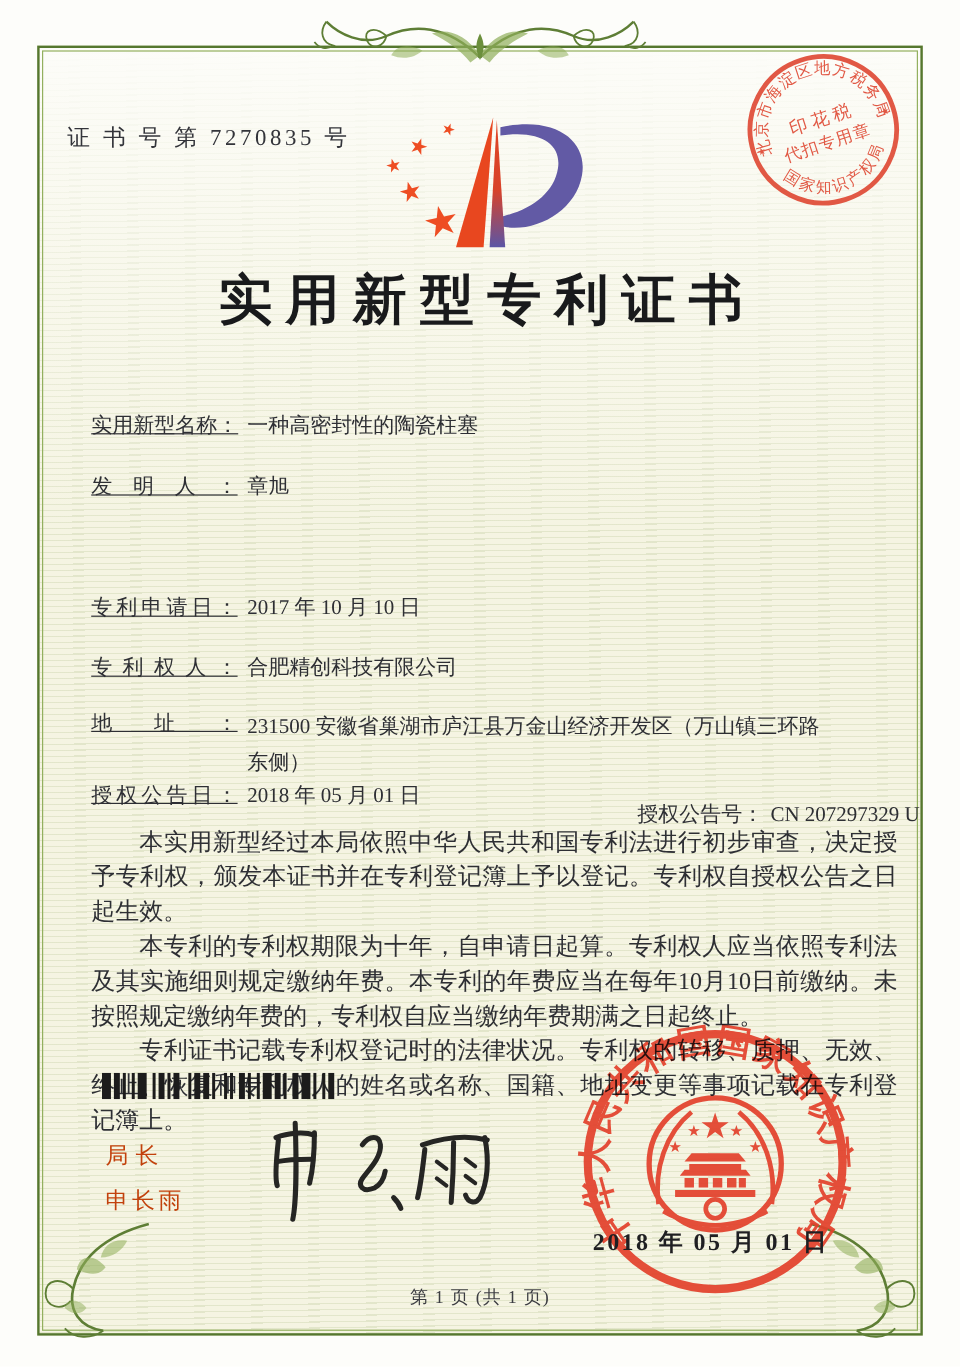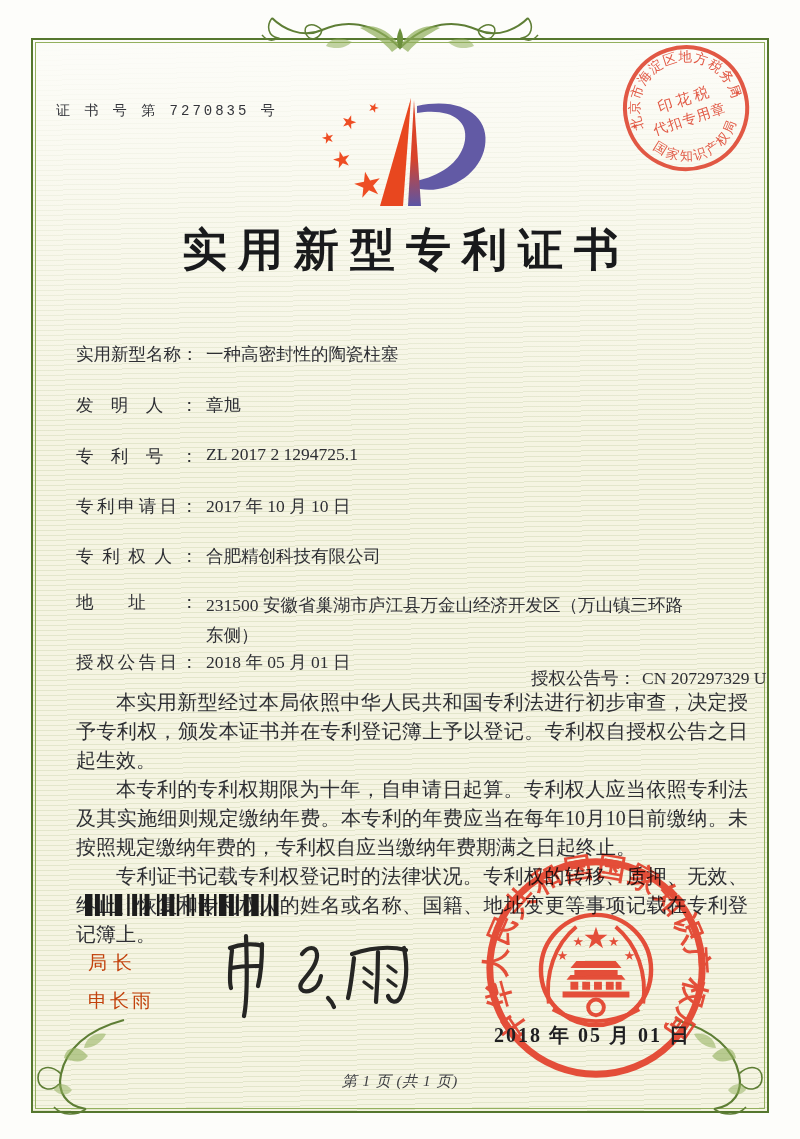--- a/index.html
+++ b/index.html
@@ -9,33 +9,33 @@
   .frame{position:absolute;left:31px;top:38px;right:31px;bottom:26px;
          border:2.5px solid #55772e;
          background:
            linear-gradient(180deg, rgba(253,253,250,.95) 0%, rgba(253,253,250,.45) 16%, rgba(248,248,235,0) 38%),
            repeating-linear-gradient(179deg, rgba(130,156,80,.16) 0 1px, rgba(255,255,255,0) 1px 5px),
            #f5f4e2;}
   .frame::after{content:'';position:absolute;inset:2px;border:1.5px solid #93b05e;pointer-events:none;}
   .orn{position:absolute;z-index:3;}
   .content{position:absolute;inset:0;z-index:5;}
   .abs{position:absolute;}
-  .certno{left:56px;top:102px;font-size:14px;letter-spacing:3px;color:#33343a;font-family:Liberation Mono, monospace;}
+  .certno{left:56px;top:102px;font-size:19px;letter-spacing:3px;color:#33343a;}
   .title{left:0;right:0;top:220px;text-align:center;font-size:45px;font-weight:bold;
          letter-spacing:11px;padding-left:12px;color:#191a1c;}
   .row{left:76px;font-size:17.5px;color:#2e2f34;white-space:nowrap;}
-  .lbl{display:inline-block;width:122px;text-align:justify;text-align-last:justify;vertical-align:top;}
+  .lbl{display:inline-block;width:122px;text-align:justify;text-align-last:justify;vertical-align:top;text-decoration:underline;}
   .val{display:inline-block;margin-left:8px;vertical-align:top;}
   .val.wrap{white-space:normal;width:486px;line-height:30px;}
   .grantno{left:455px;top:0;position:absolute;margin-top:16px;}
   .paras{left:76px;top:688px;width:672px;font-size:20px;line-height:29px;
          text-align:justify;color:#2e2f34;}
   .paras p{margin:0;text-indent:2em;}
   .director{left:88px;font-size:19px;letter-spacing:6px;color:#c2410c;}
-  .pagefoot{left:0;right:0;top:1072px;text-align:center;font-size:15px;letter-spacing:1px;color:#3c3d42;font-style:italic;}
+  .pagefoot{left:0;right:0;top:1072px;text-align:center;font-size:15px;letter-spacing:1px;color:#3c3d42;}
   .sealdate{left:494px;top:1022px;font-size:20px;font-weight:600;letter-spacing:2px;color:#1f1f22;z-index:7;}
   .taxstamp{left:612px;top:36px;transform:rotate(-18deg);opacity:.92;mix-blend-mode:multiply;z-index:6;}
   .bigseal{left:478px;top:850px;opacity:.93;mix-blend-mode:multiply;z-index:6;}
   .sig{left:196px;top:924px;z-index:6;}
   .logo{left:316px;top:94px;}
   .barcode{left:85px;top:894px;}
 </style>
 </head>
 <body>
 
@@ -122,23 +122,20 @@
       </g>
     </svg>
 
     <div class="abs title">实用新型专利证书</div>
 
     <div class="abs row" style="top:342px">
       <span class="lbl">实用新型名称：</span><span class="val">一种高密封性的陶瓷柱塞</span>
     </div>
     <div class="abs row" style="top:393px">
       <span class="lbl">发明人：</span><span class="val">章旭</span>
-    </div>
-    <div class="abs row" style="top:444px">
-      <span class="lbl">专利号：</span><span class="val">ZL 2017 2 1294725.1</span>
     </div>
     <div class="abs row" style="top:494px">
       <span class="lbl">专利申请日：</span><span class="val">2017 年 10 月 10 日</span>
     </div>
     <div class="abs row" style="top:544px">
       <span class="lbl">专利权人：</span><span class="val">合肥精创科技有限公司</span>
     </div>
     <div class="abs row" style="top:590px">
       <span class="lbl">地址：</span><span class="val wrap">231500 安徽省巢湖市庐江县万金山经济开发区（万山镇三环路东侧）</span>
     </div>

